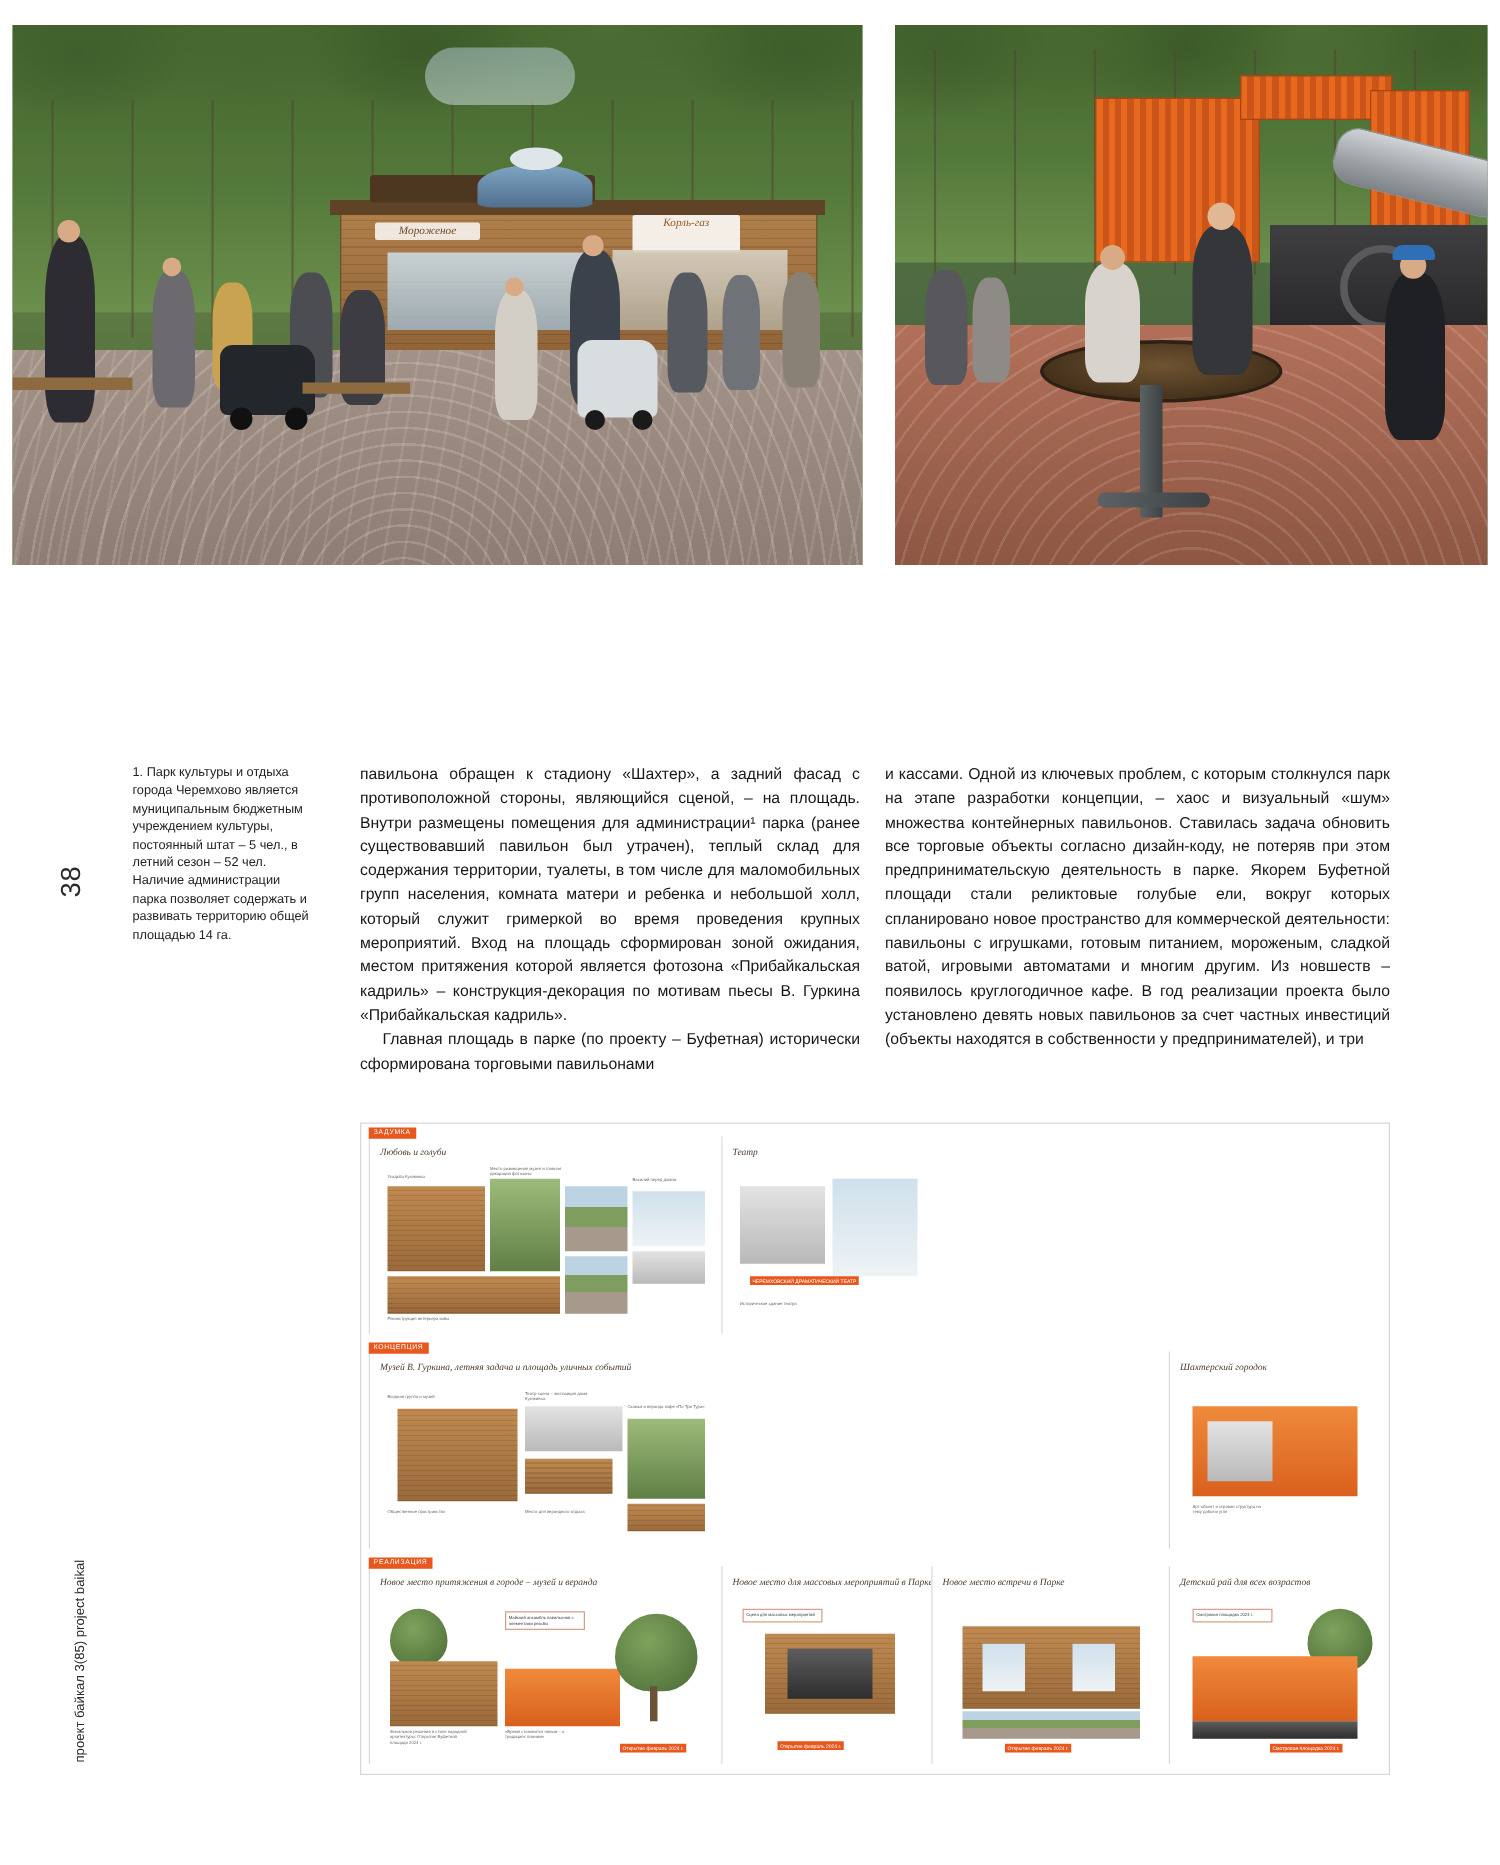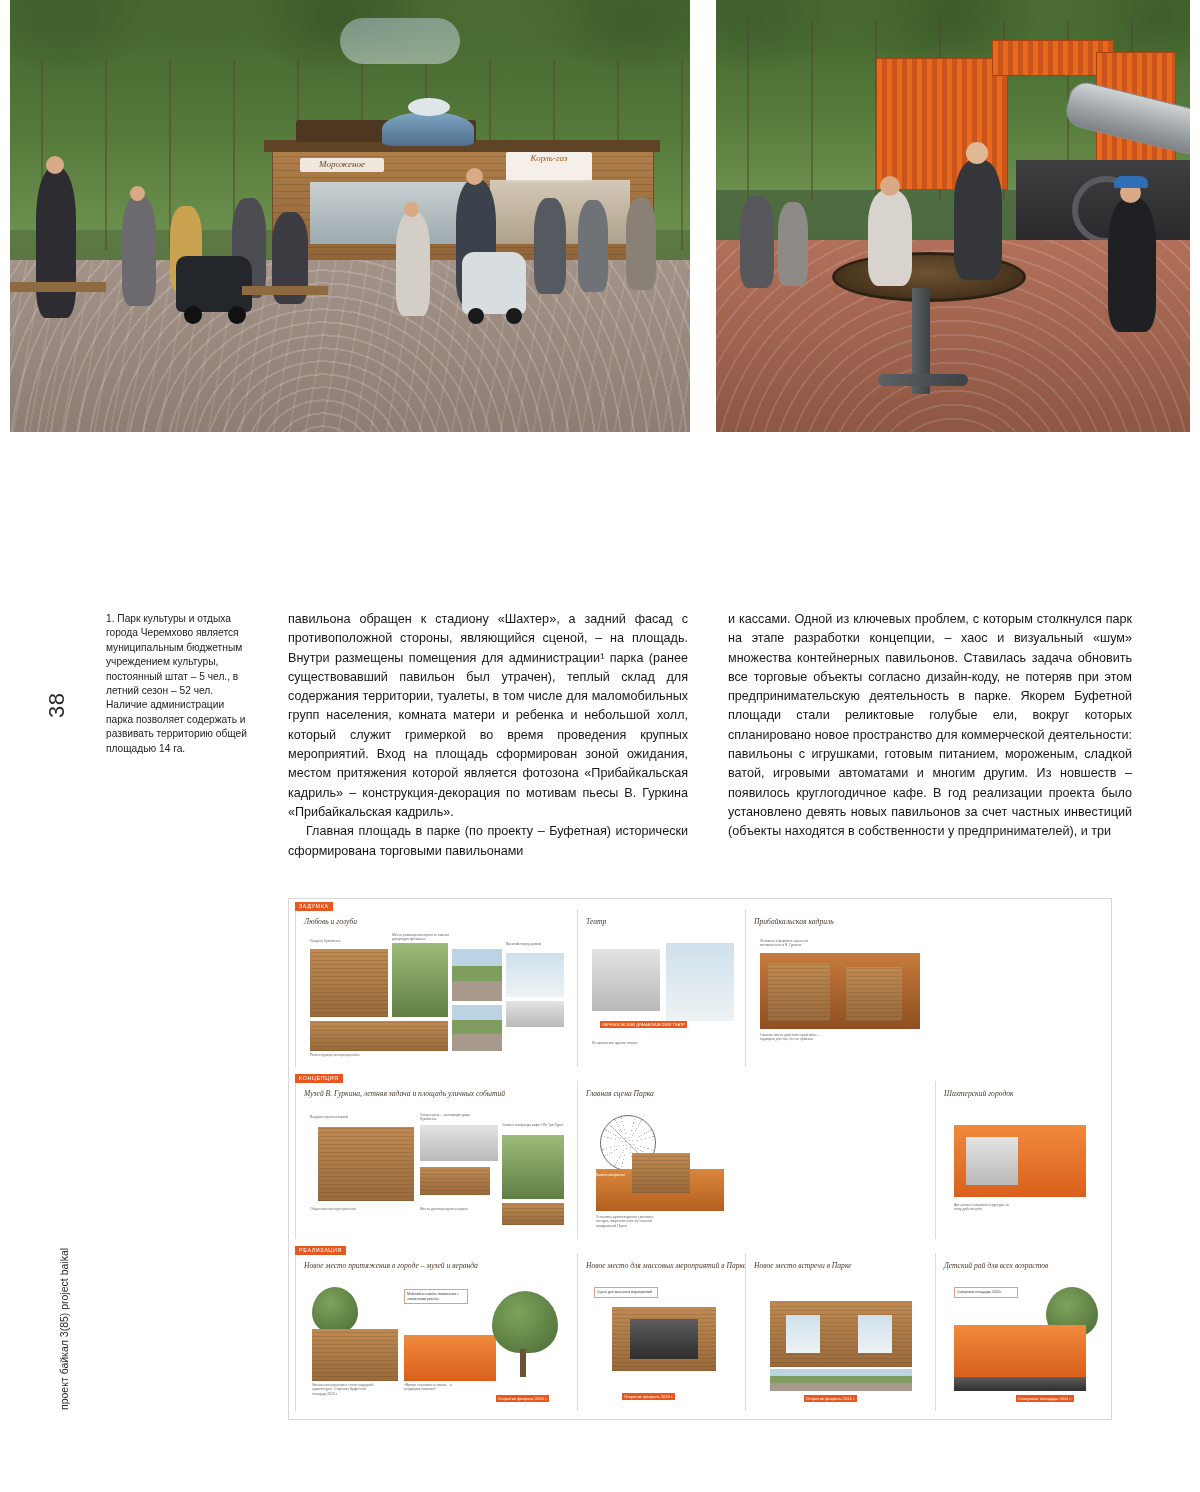--- a/index.html
+++ b/index.html
@@ -20,20 +20,21 @@
   .photo-row {
     position: absolute;
     top: 0;
     left: 0;
     width: 1200px;
     height: 432px;
   }
   .photo {
     position: absolute;
     overflow: hidden;
+    margin-top: 20px;
   }
   .photo-left {
     left: 10px;
     top: 0;
     width: 680px;
     height: 432px;
     background: linear-gradient(#6d8a4e, #4e6b3a);
   }
   .photo-right {
     left: 716px;
@@ -170,21 +171,21 @@
     position: absolute;
     top: 610px;
     font-size: 12.6px;
     line-height: 19.3px;
     color: #171717;
     text-align: justify;
     text-justify: inter-word;
     hyphens: manual;
   }
   .col-2 { left: 288px; width: 400px; }
-  .col-3 { left: 728px; width: 404px; }
+  .col-3 { left: 708px; width: 404px; }
   .col-main p { margin: 0; }
   .col-main p + p { text-indent: 18px; }
 
   
   .board {
     position: absolute;
     left: 288px;
     top: 898px;
     width: 822px;
     height: 520px;
@@ -421,56 +422,40 @@
     </div>
 
     <div class="cell" style="left:288px;width:168px;">
       <div class="cell-title">Театр</div>
       <div class="thumb th-grey" style="left:14px;top:40px;width:68px;height:62px;"></div>
       <div class="thumb th-sky" style="left:88px;top:34px;width:68px;height:78px;"></div>
       <div class="badge-orange" style="left:22px;top:112px;">ЧЕРЕМХОВСКИЙ ДРАМАТИЧЕСКИЙ ТЕАТР</div>
       <div class="cap" style="left:14px;top:132px;">Историческое здание театра</div>
     </div>
 
-    <div class="cell" style="left:456px;width:190px;">
-      <div class="cell-title">Прибайкальская кадриль</div>
-      <div class="thumb" style="left:14px;top:44px;width:160px;height:76px;background:linear-gradient(#c77b3c,#8d4f22);"></div>
-      <div class="thumb th-wood" style="left:22px;top:54px;width:62px;height:58px;"></div>
-      <div class="thumb th-wood" style="left:100px;top:58px;width:56px;height:54px;"></div>
-      <div class="cap" style="left:14px;top:30px;">Фотозона в формате сцены по мотивам пьесы В. Гуркина</div>
-      <div class="cap" style="left:14px;top:124px;">Главное место действия: край избы – подворье для тех, кто не приехал</div>
-    </div>
 
   </div>
 
   <div class="board-band band-1">
     <div class="band-tag">КОНЦЕПЦИЯ</div>
 
     <div class="cell" style="left:6px;width:282px;">
       <div class="cell-title">Музей В. Гуркина, летняя задача и площадь уличных событий</div>
       <div class="thumb th-wood" style="left:22px;top:46px;width:96px;height:74px;"></div>
       <div class="thumb th-grey" style="left:124px;top:44px;width:78px;height:36px;"></div>
       <div class="thumb th-wood" style="left:124px;top:86px;width:70px;height:28px;"></div>
       <div class="thumb th-green" style="left:206px;top:54px;width:62px;height:64px;"></div>
       <div class="thumb th-wood" style="left:206px;top:122px;width:62px;height:22px;"></div>
       <div class="cap" style="left:14px;top:34px;">Входная группа и музей</div>
       <div class="cap" style="left:124px;top:32px;">Театр-сцена – экспозиция дома Кузякиных</div>
       <div class="cap" style="left:206px;top:42px;">Скамья и веранда кафе «По Три Тура»</div>
       <div class="cap" style="left:14px;top:126px;">Общественное пространство</div>
       <div class="cap" style="left:124px;top:126px;">Место для верандного отдыха</div>
     </div>
 
-    <div class="cell" style="left:288px;width:168px;">
-      <div class="cell-title">Главная сцена Парка</div>
-      <div class="ferris" style="left:22px;top:34px;width:54px;height:54px;"></div>
-      <div class="thumb" style="left:18px;top:88px;width:128px;height:42px;background:linear-gradient(#d9873c,#b35f20);"></div>
-      <div class="thumb th-wood" style="left:54px;top:72px;width:58px;height:40px;"></div>
-      <div class="cap" style="left:18px;top:92px;color:#fff;">Колесо обозрения</div>
-      <div class="cap" style="left:18px;top:134px;">Установка архитектурного светового контура, закрепленного за Главной праздничной Парка</div>
-    </div>
 
 
     <div class="cell" style="left:646px;width:170px;">
       <div class="cell-title">Шахтерский городок</div>
       <div class="thumb th-orange" style="left:18px;top:44px;width:132px;height:72px;"></div>
       <div class="thumb th-grey" style="left:30px;top:56px;width:52px;height:48px;"></div>
       <div class="cap" style="left:18px;top:122px;">Арт-объект и игровая структура на тему добычи угля</div>
     </div>
   </div>
 

